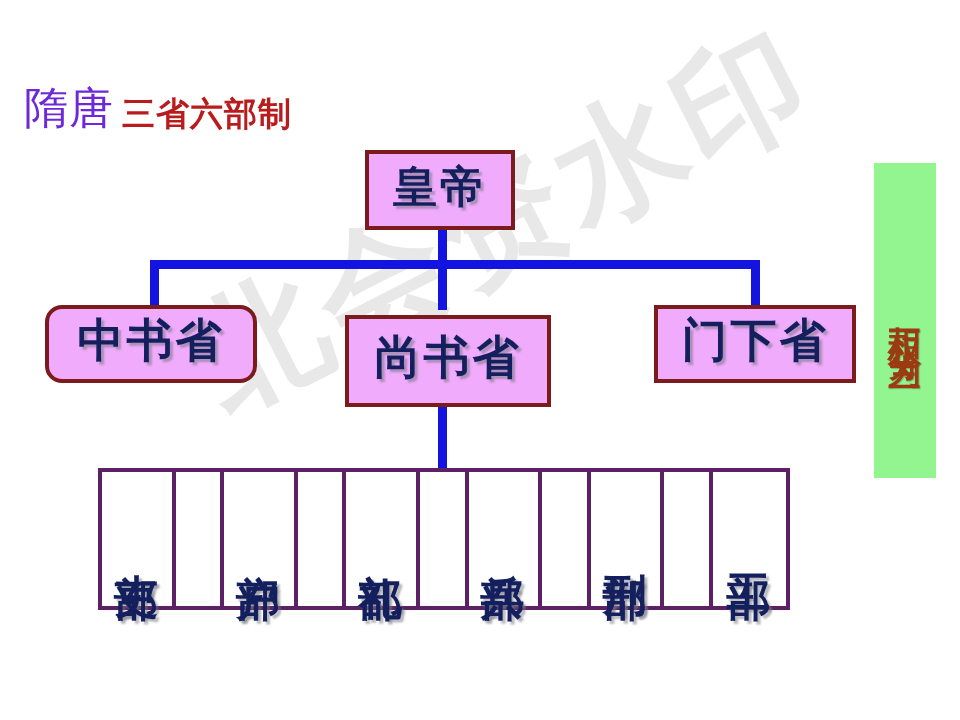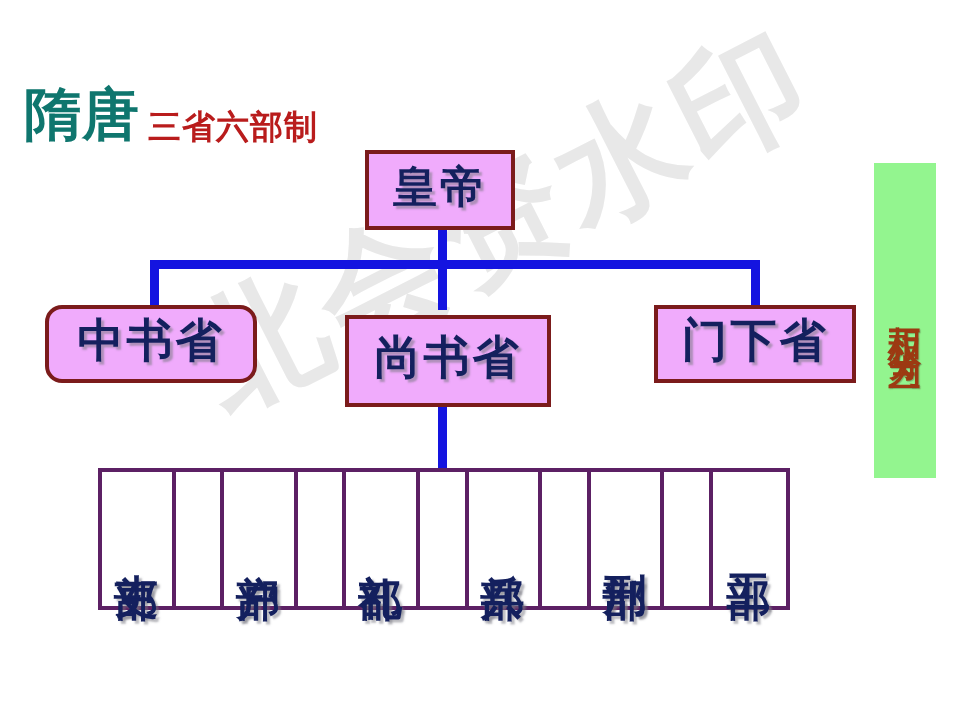--- a/index.html
+++ b/index.html
@@ -46,23 +46,23 @@
   
   .title-wrap {
     position: absolute;
     left: 24px;
     top: 86px;
     display: flex;
     align-items: flex-end;
     z-index: 5;
   }
   .title-main {
-    font-size: 57px;
-    font-weight: bold;
-    color: #0f766e;
+    font-size: 44px;
+    font-weight: normal;
+    color: #6d28d9;
     line-height: 1;
     letter-spacing: 1px;
   }
   .title-sub {
     font-size: 33px;
     font-weight: bold;
     color: #b91c1c;
     line-height: 1;
     margin-left: 8px;
     letter-spacing: 1px;

